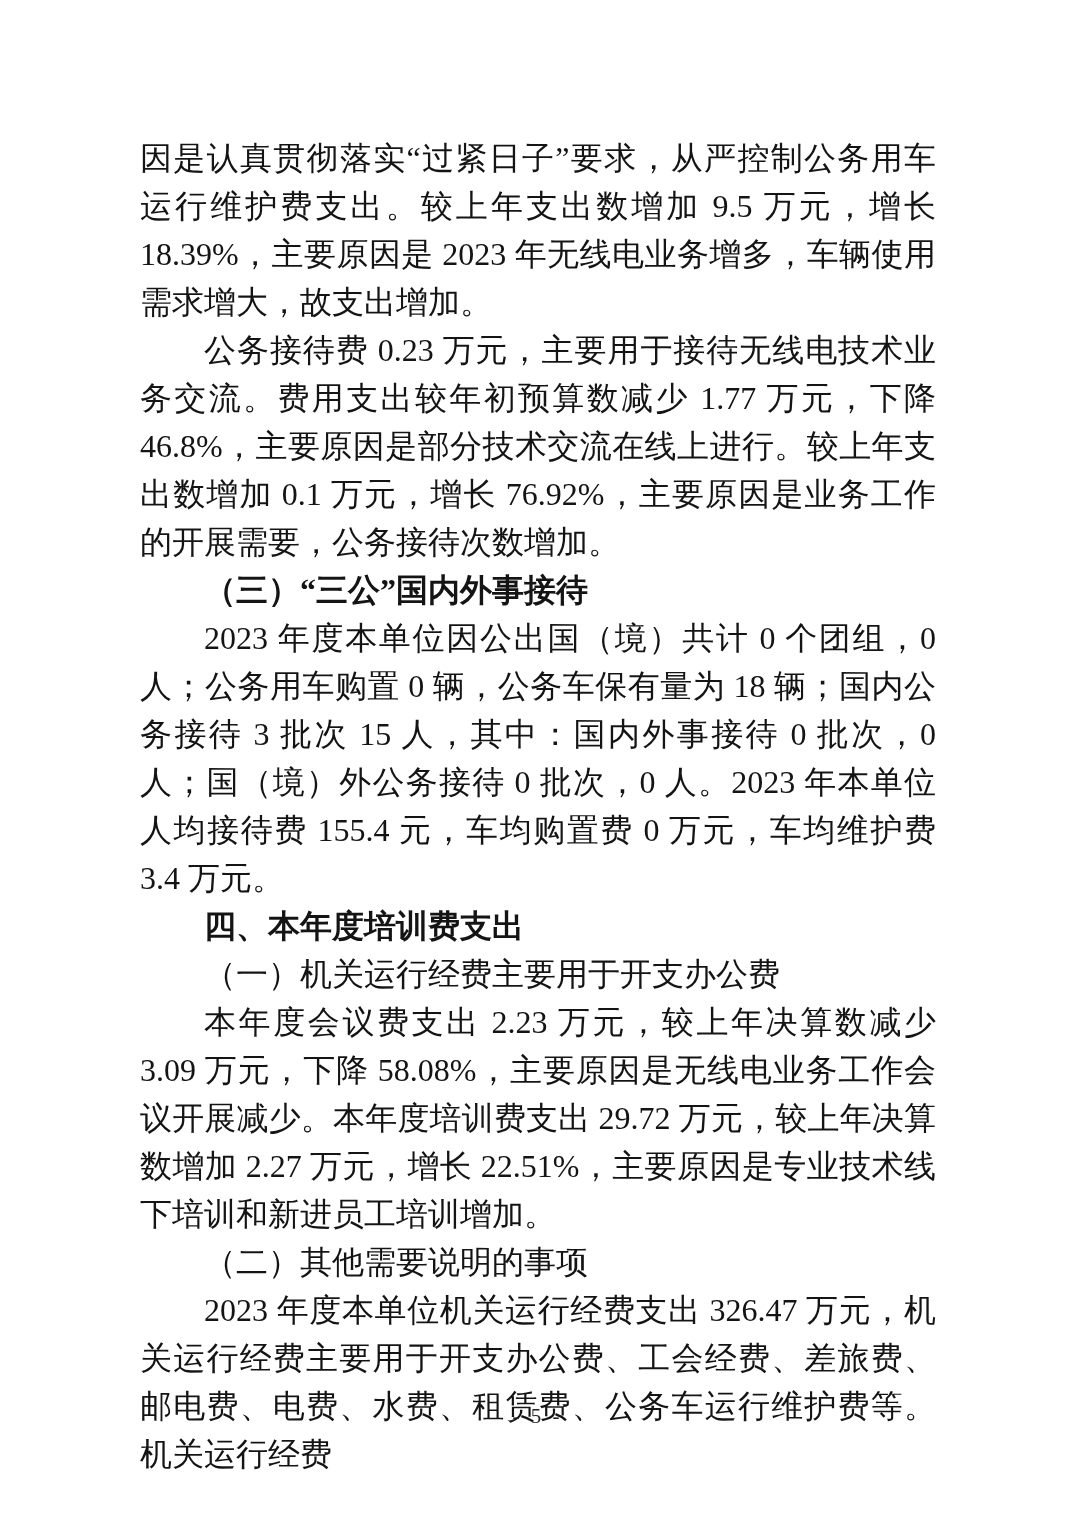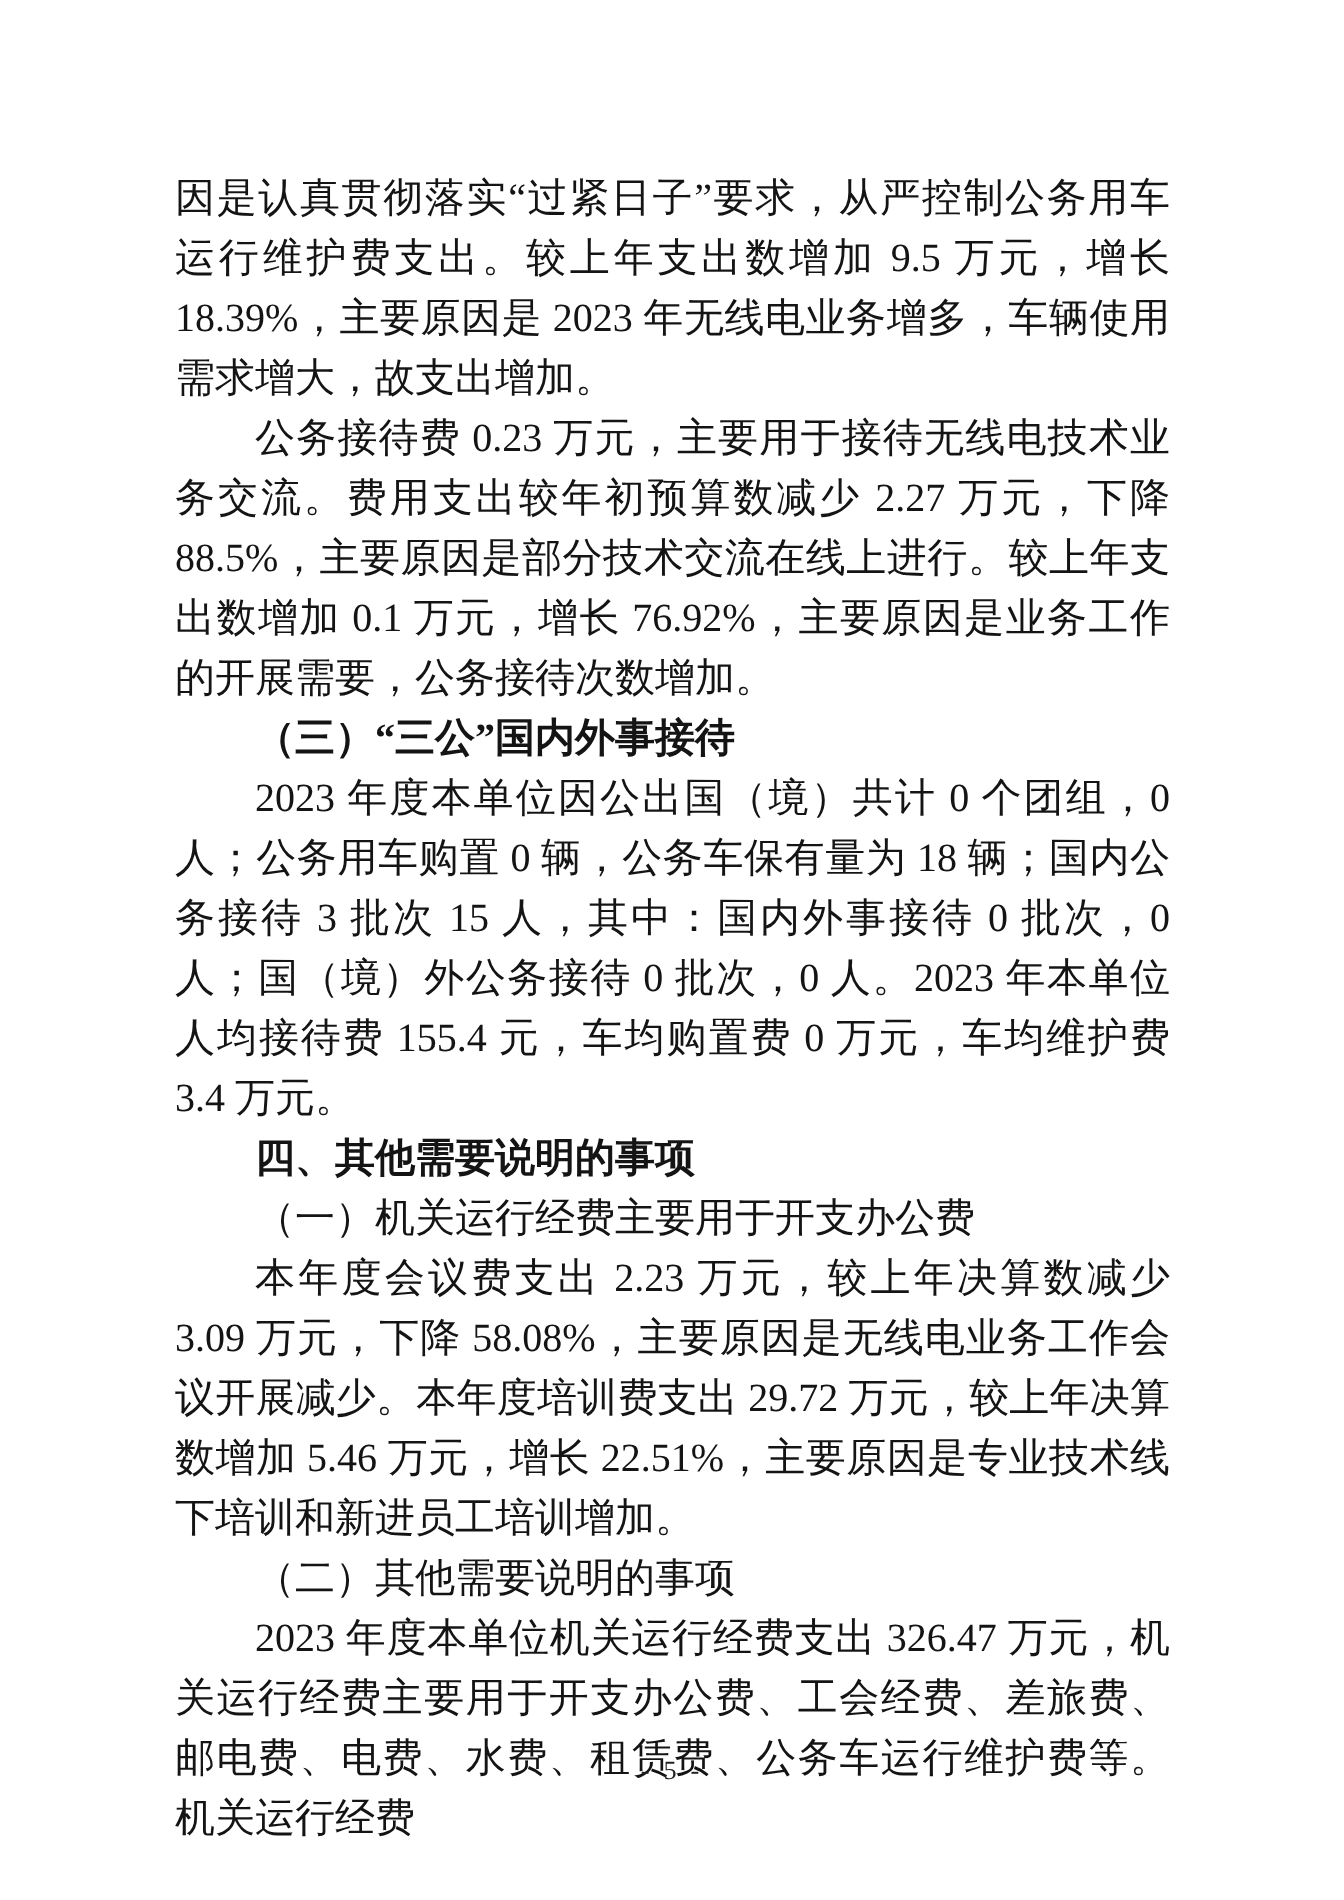--- a/index.html
+++ b/index.html
@@ -56,26 +56,26 @@
     letter-spacing: 3px;
     color: #222222;
   }
 </style>
 </head>
 <body>
 
 <div class="page">
   <main class="content">
     <p class="no-indent">因是认真贯彻落实“过紧日子”要求，从严控制公务用车运行维护费支出。较上年支出数增加 9.5 万元，增长 18.39%，主要原因是 2023 年无线电业务增多，车辆使用需求增大，故支出增加。</p>
-    <p>公务接待费 0.23 万元，主要用于接待无线电技术业务交流。费用支出较年初预算数减少 2.27 万元，下降 88.5%，主要原因是部分技术交流在线上进行。较上年支出数增加 0.1 万元，增长 76.92%，主要原因是业务工作的开展需要，公务接待次数增加。</p>
+    <p>公务接待费 0.23 万元，主要用于接待无线电技术业务交流。费用支出较年初预算数减少 1.77 万元，下降 46.8%，主要原因是部分技术交流在线上进行。较上年支出数增加 0.1 万元，增长 76.92%，主要原因是业务工作的开展需要，公务接待次数增加。</p>
     <p class="heading-kai-bold">（三）“三公”国内外事接待</p>
     <p>2023 年度本单位因公出国（境）共计 0 个团组，0 人；公务用车购置 0 辆，公务车保有量为 18 辆；国内公务接待 3 批次 15 人，其中：国内外事接待 0 批次，0 人；国（境）外公务接待 0 批次，0 人。2023 年本单位人均接待费 155.4 元，车均购置费 0 万元，车均维护费 3.4 万元。</p>
-    <p class="heading-hei">四、其他需要说明的事项</p>
+    <p class="heading-hei">四、本年度培训费支出</p>
     <p class="heading-kai">（一）机关运行经费主要用于开支办公费</p>
-    <p>本年度会议费支出 2.23 万元，较上年决算数减少 3.09 万元，下降 58.08%，主要原因是无线电业务工作会议开展减少。本年度培训费支出 29.72 万元，较上年决算数增加 5.46 万元，增长 22.51%，主要原因是专业技术线下培训和新进员工培训增加。</p>
+    <p>本年度会议费支出 2.23 万元，较上年决算数减少 3.09 万元，下降 58.08%，主要原因是无线电业务工作会议开展减少。本年度培训费支出 29.72 万元，较上年决算数增加 2.27 万元，增长 22.51%，主要原因是专业技术线下培训和新进员工培训增加。</p>
     <p class="heading-kai">（二）其他需要说明的事项</p>
     <p>2023 年度本单位机关运行经费支出 326.47 万元，机关运行经费主要用于开支办公费、工会经费、差旅费、邮电费、电费、水费、租赁费、公务车运行维护费等。机关运行经费</p>
   </main>
 
   <footer class="footer">
     <span>- 5 -</span>
   </footer>
 </div>
 
 </body></html>

